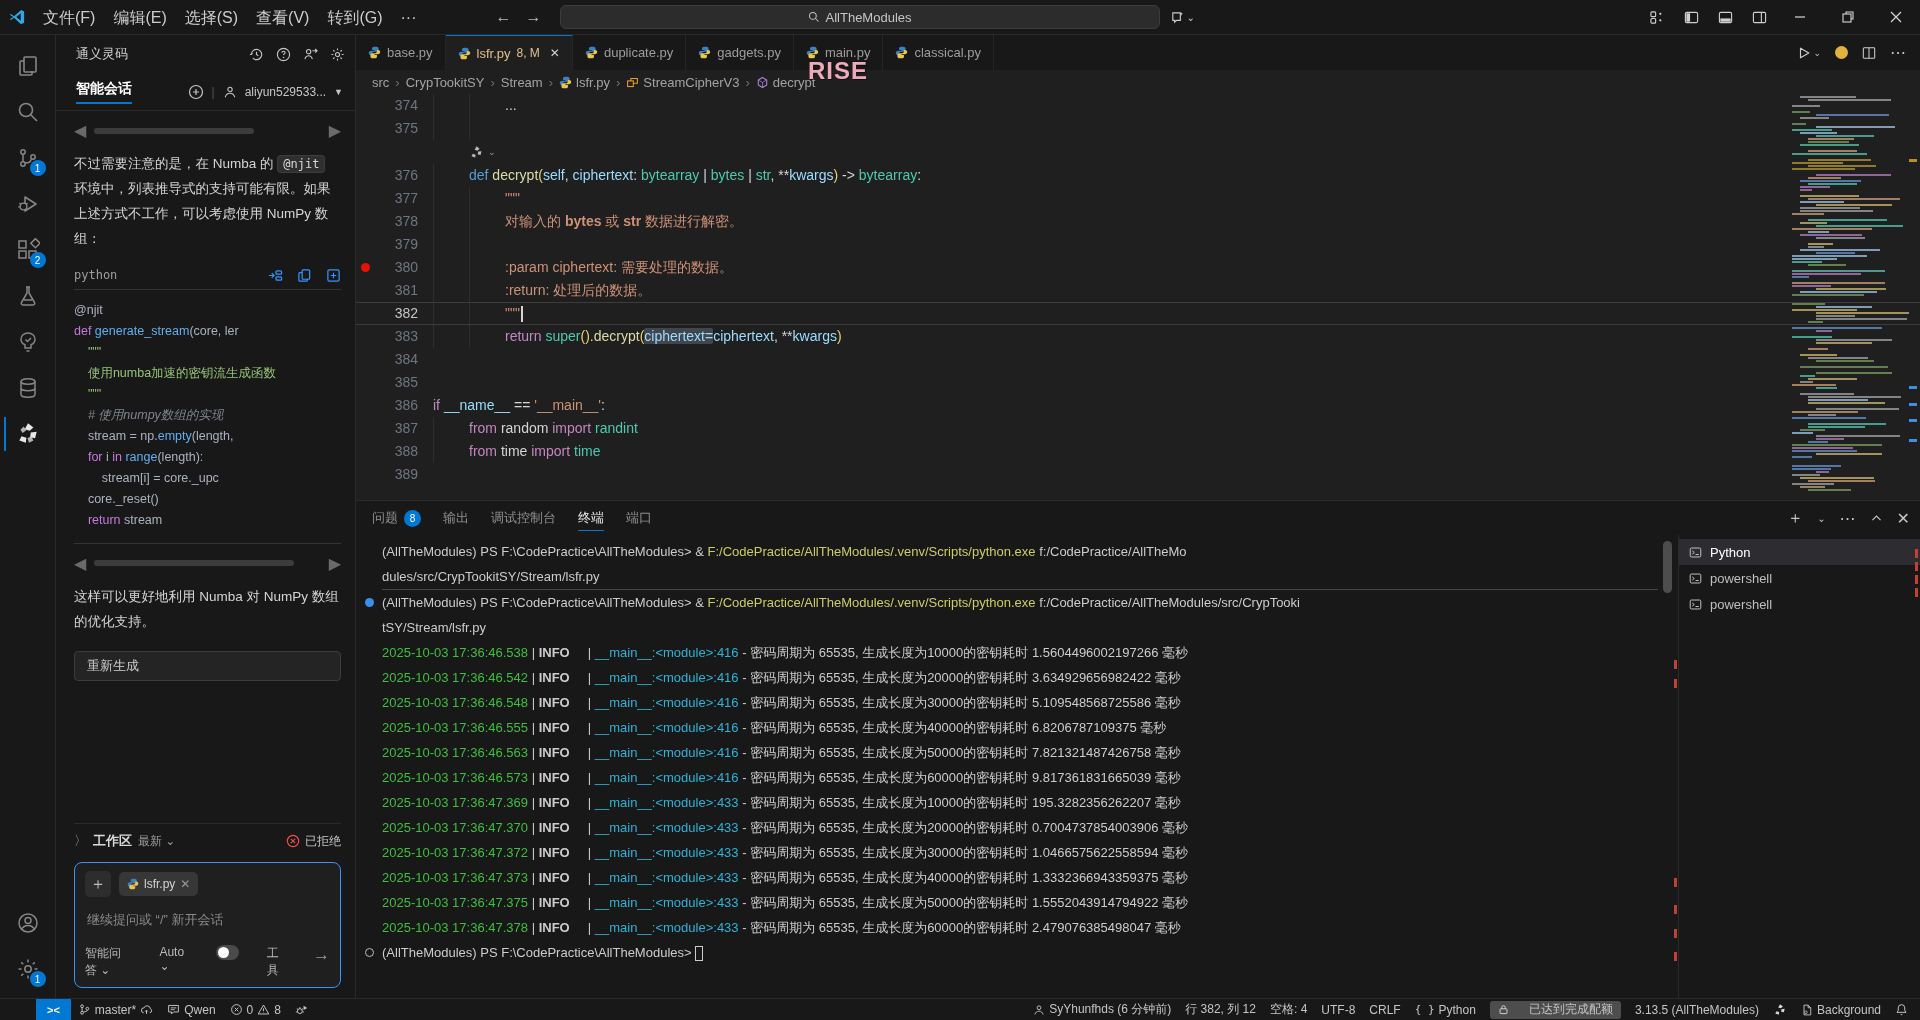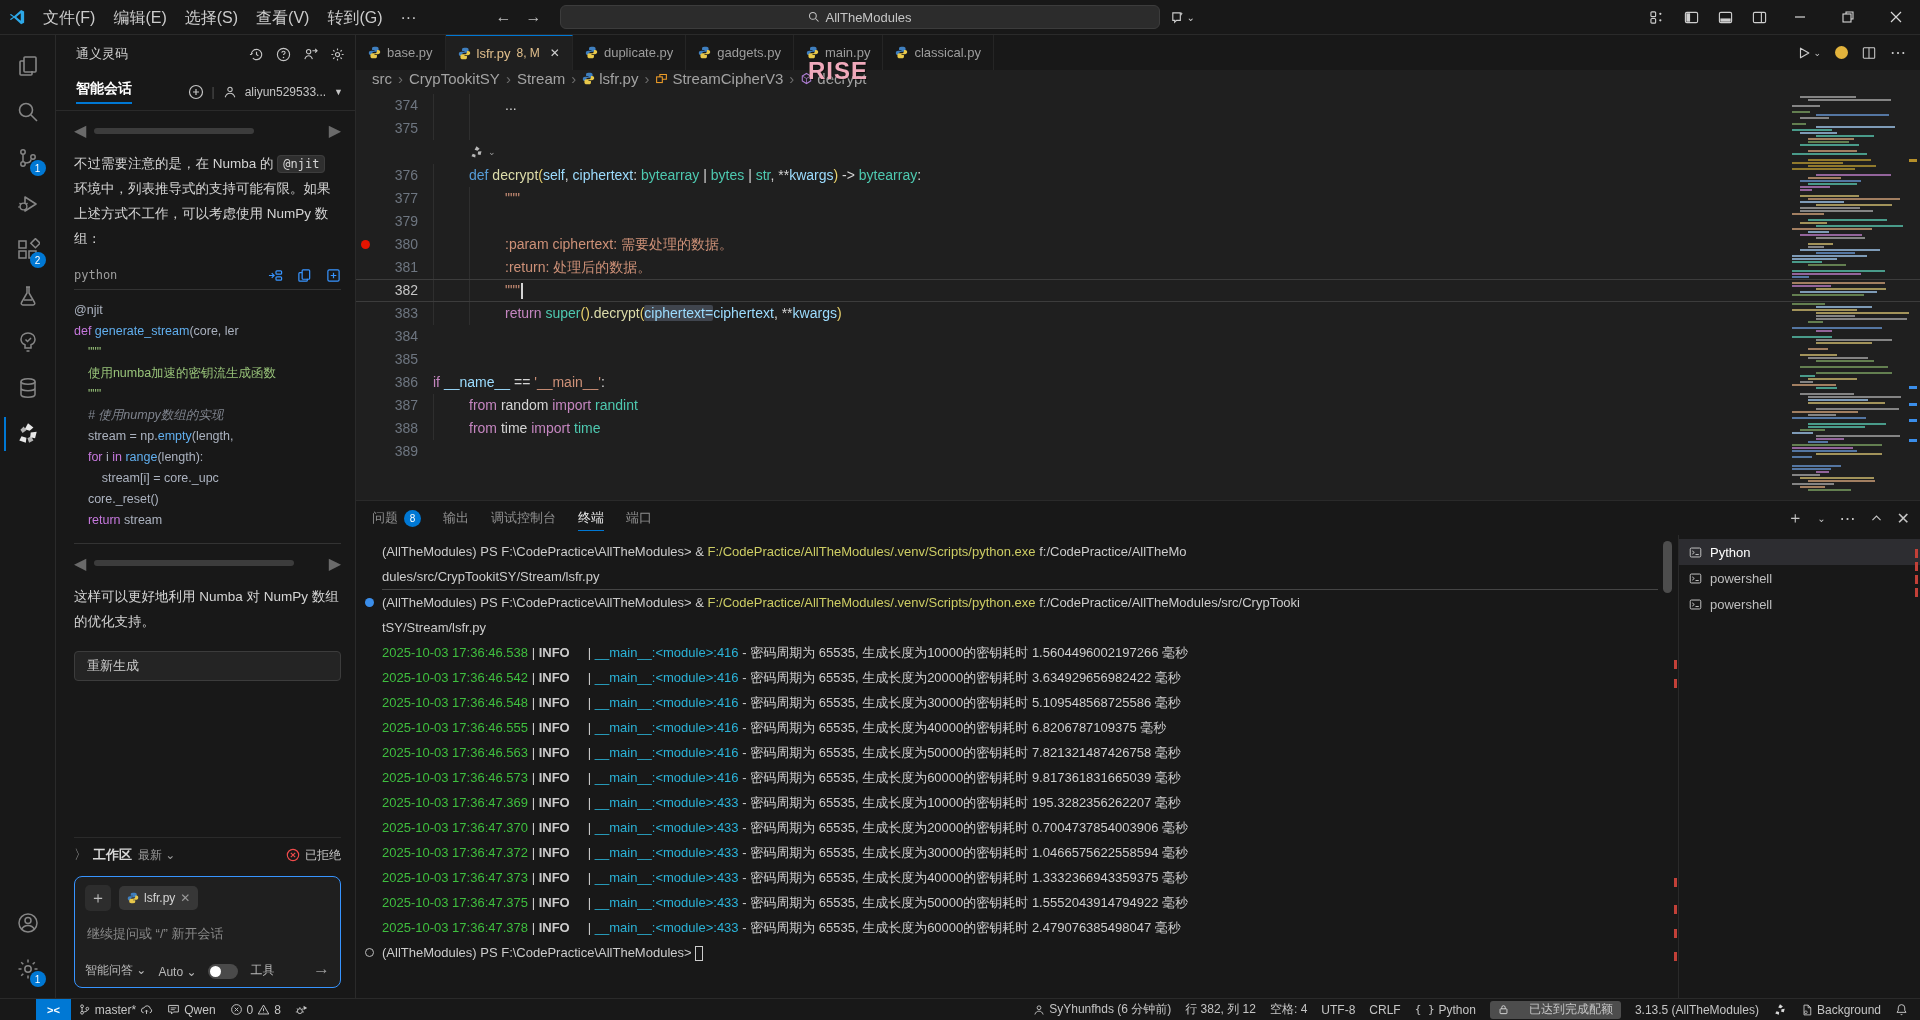--- a/index.html
+++ b/index.html
@@ -47,34 +47,34 @@
   .regen{margin-top:16px;border:1px solid #3c3c3c;background:#242424;border-radius:4px;height:30px;display:flex;align-items:center;padding:0 12px;font-size:13px;color:#cfcfcf;flex:none}
   .chat-spacer{flex:1}
   .ws-row{display:flex;align-items:center;gap:6px;border-top:1px solid #2a2a2a;padding:8px 0;font-size:13px;color:#d8d8d8;flex:none}
   .ws-sort{color:#9a9a9a;font-size:12px}
   .ws-right{margin-left:auto;display:flex;align-items:center;gap:5px;color:#c5c5c5;font-size:12px}
   .inputbox{border:1px solid #3794ff;border-radius:8px;background:#1f1f1f;padding:8px 10px;margin-top:4px;flex:none}
   .ib-chips{display:flex;align-items:center;gap:8px}
   .ib-plus{width:26px;height:26px;background:#2d2d2d;border-radius:5px;display:flex;align-items:center;justify-content:center;color:#bbb}
   .ib-chip{height:24px;background:#373737;border-radius:5px;display:flex;align-items:center;gap:5px;padding:0 8px;font-size:12px;color:#d4d4d4}
   .ib-ph{margin:14px 2px 16px;font-size:13px;color:#8a8a8a}
-  .ib-bottom{display:flex;align-items:flex-end;gap:12px;font-size:12px;color:#b9b9b9}
+  .ib-bottom{display:flex;align-items:flex-start;gap:28px;font-size:12px;color:#b9b9b9}
   .toggle{width:30px;height:15px;border-radius:8px;background:#4a4a4a;position:relative}
   .toggle::after{content:"";position:absolute;left:2px;top:2px;width:11px;height:11px;border-radius:50%;background:#fff}
   .ib-send{margin-left:auto;color:#9a9a9a;font-size:17px}
   
   .editorcol{flex:1;display:flex;flex-direction:column;min-width:0;position:relative}
   .tabstrip{height:35px;background:#181818;display:flex;flex:none}
   .tabs{display:flex}
   .tab{display:flex;align-items:center;gap:6px;padding:0 12px;font-size:13px;color:#9d9d9d;background:#181818;border-right:1px solid #252525;position:relative}
   .tab.active{background:#1f1f1f;color:#e2c08d;border-top:1px solid #0078d4}
   .tab .sfx{font-size:12px}
   .tab .x{color:#d0d0d0;margin-left:4px;font-size:12px}
   .editor-actions{margin-left:auto;display:flex;align-items:center;gap:14px;padding-right:14px;color:#c5c5c5}
-  .breadcrumb{height:24px;background:#1f1f1f;display:flex;align-items:flex-start;gap:6px;padding-left:16px;font-size:15px;color:#a3a3a3;flex:none}
+  .breadcrumb{height:24px;background:#1f1f1f;display:flex;align-items:center;gap:6px;padding-left:16px;font-size:13px;color:#a3a3a3;flex:none}
   .bc-sep{color:#6e6e6e}
   .bc-item{display:flex;align-items:center;gap:4px}
   .editorbody{height:406px;background:#1f1f1f;position:relative;overflow:hidden;flex:none}
   .sticky{height:26px;display:flex;align-items:center;background:#1f1f1f;box-shadow:0 3px 5px rgba(0,0,0,.45);position:relative;z-index:3;font-family:"DejaVu Sans Mono",monospace;font-size:14px}
   .sticky .num{width:44px;text-align:right;color:#6e7681;padding-right:0}
   .sticky .stk{padding-left:33px;white-space:pre}
   .cl{display:flex;height:23px;line-height:23px;font-family:"DejaVu Sans Mono",monospace;font-size:14px;position:relative}
   .cl .g{width:18px;display:flex;align-items:center;justify-content:center}
   .cl .num{width:44px;text-align:right;color:#6e7681;flex:none}
   .cl .cnt{margin-left:15px;white-space:pre;position:relative}
@@ -581,20 +581,25 @@
               <span class="num">376</span>
               <span class="cnt" style="padding-left: 36px;"><span class="guide" style="left: 0px;"></span><span class="tk-d">def </span><span class="tk-f">decrypt</span><span class="tk-b">(</span><span class="tk-v">self</span><span class="tk-o">, </span><span class="tk-v">ciphertext</span><span class="tk-o">: </span><span class="tk-C">bytearray</span><span class="tk-o"> | </span><span class="tk-C">bytes</span><span class="tk-o"> | </span><span class="tk-C">str</span><span class="tk-o">, </span><span class="tk-o">**</span><span class="tk-v">kwargs</span><span class="tk-b">)</span><span class="tk-o"> -&gt; </span><span class="tk-C">bytearray</span><span class="tk-o">:</span></span>
             </div>
             <div class="cl">
               <span class="g"></span>
               <span class="num">377</span>
               <span class="cnt" style="padding-left: 72px;"><span class="guide" style="left: 0px;"></span><span class="guide" style="left: 36px;"></span><span class="tk-s">"""</span></span>
             </div>
             <div class="cl">
               <span class="g"></span>
+              <span class="num">378</span>
+              <span class="cnt" style="padding-left: 72px;"><span class="guide" style="left: 0px;"></span><span class="guide" style="left: 36px;"></span><span class="tk-s">对输入的 </span><span class="tk-sb">bytes</span><span class="tk-s"> 或 </span><span class="tk-sb">str</span><span class="tk-s"> 数据进行解密。</span></span>
+            </div>
+            <div class="cl">
+              <span class="g"></span>
               <span class="num">379</span>
               <span class="cnt" style="padding-left: 72px;"><span class="guide" style="left: 0px;"></span><span class="guide" style="left: 36px;"></span></span>
             </div>
             <div class="cl">
               <span class="g">
                 <span class="bpdot"></span>
               </span>
               <span class="num">380</span>
               <span class="cnt" style="padding-left: 72px;"><span class="guide" style="left: 0px;"></span><span class="guide" style="left: 36px;"></span><span class="tk-s">:param ciphertext: 需要处理的数据。</span></span>
             </div>

